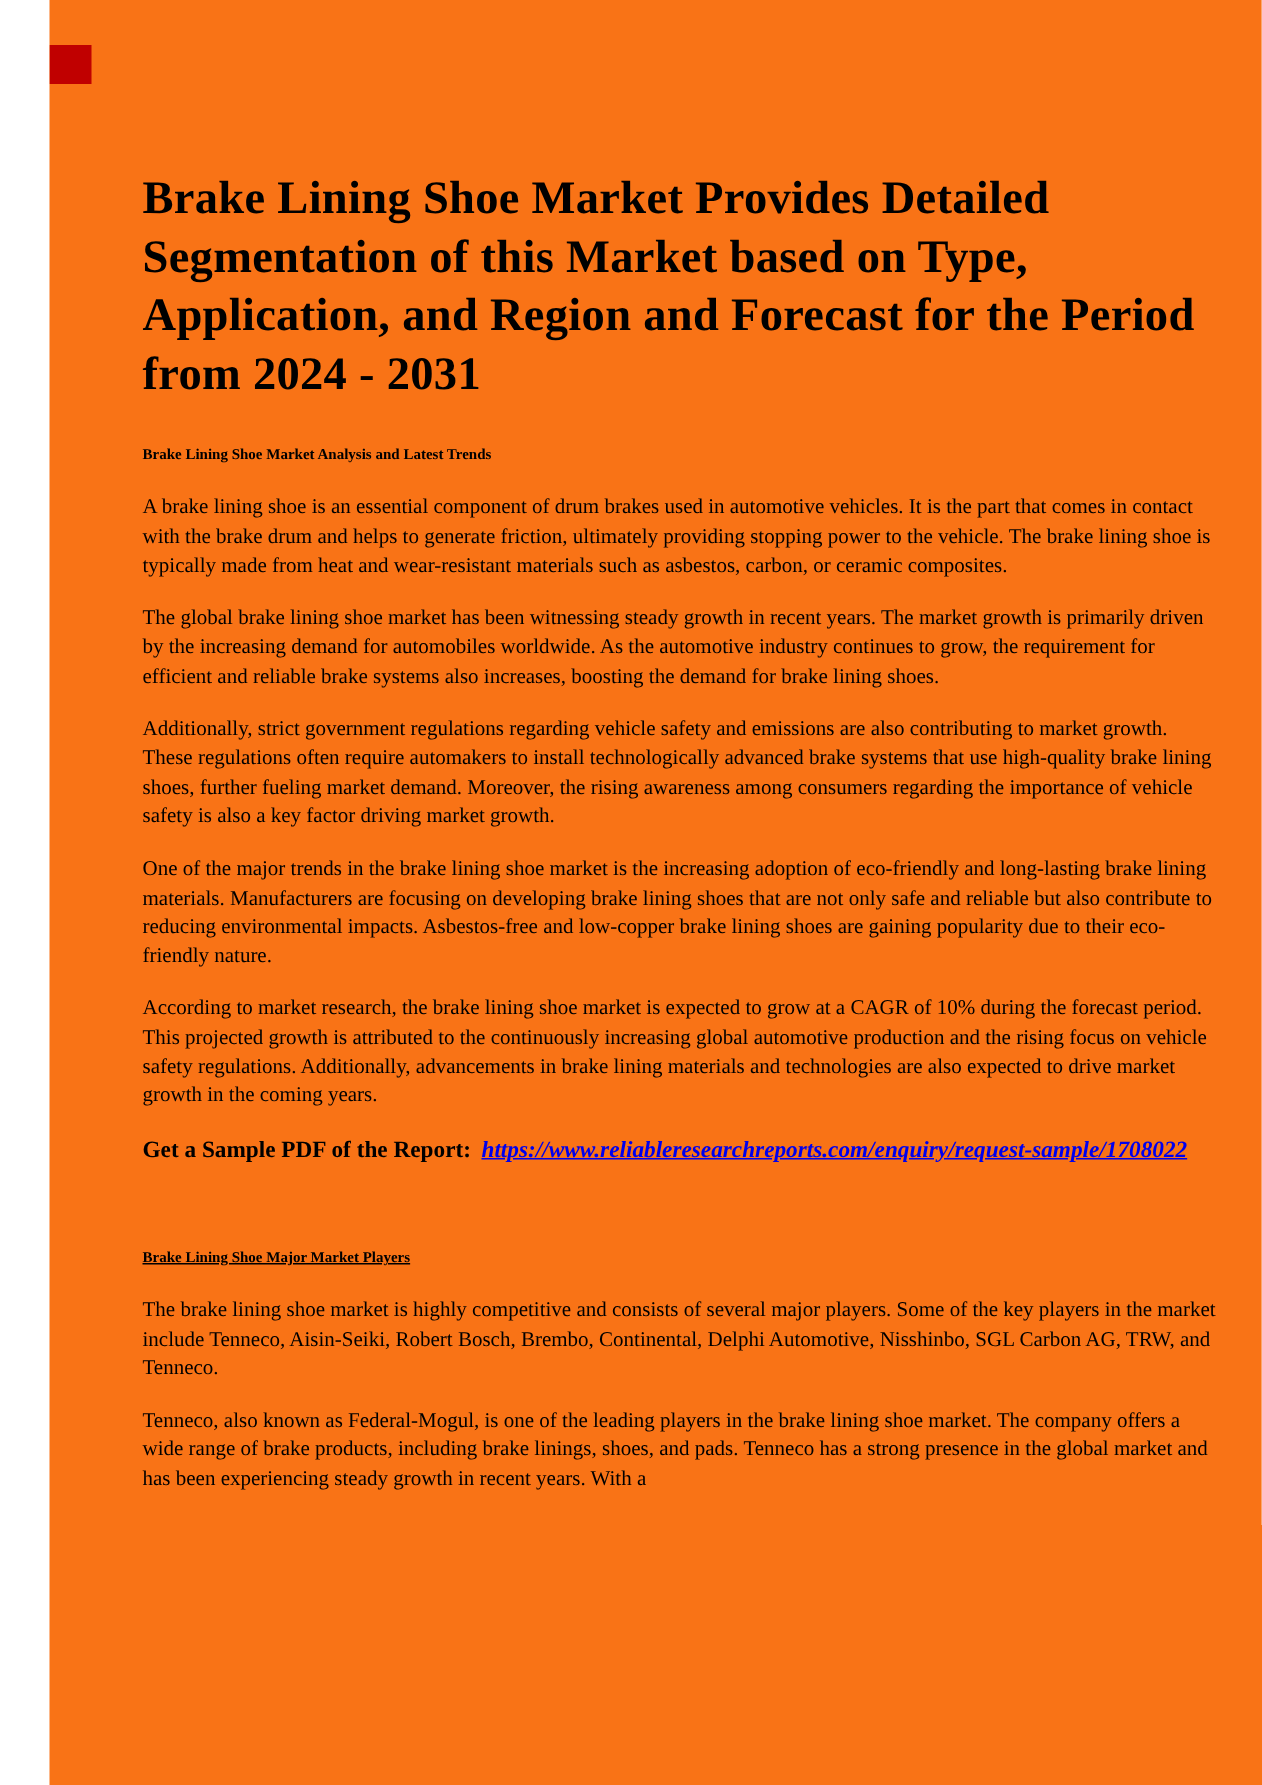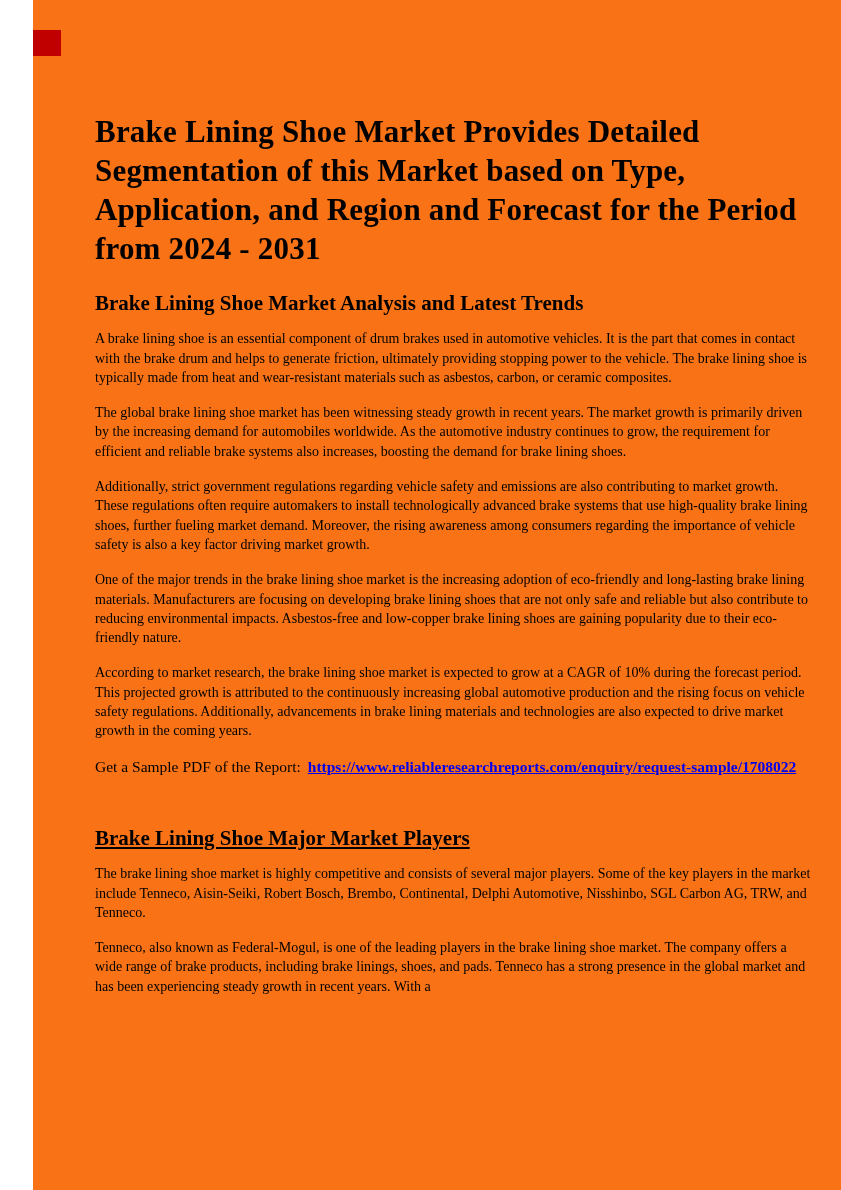--- a/index.html
+++ b/index.html
@@ -34,42 +34,42 @@
     padding: 112px 62px 0 62px;
   }
   h1.article-title {
     font-size: 31px;
     line-height: 39px;
     font-weight: bold;
     letter-spacing: 0.2px;
     margin: 0 0 26px 0;
   }
   h2.section-heading {
-    font-size: 21px;
+    font-size: 10px;
     line-height: 19.3px;
     font-weight: bold;
     margin: 0 0 16px 0;
   }
   h2.players-heading {
     margin-top: 53px;
     text-decoration: underline;
   }
   p.body-paragraph {
     font-size: 14px;
     line-height: 19.3px;
     margin: 0 0 16px 0;
     text-align: left;
   }
   p.sample-line {
     font-size: 15.5px;
     line-height: 19.3px;
     margin: 0 0 16px 0;
   }
   .sample-label {
-    font-weight: normal;
+    font-weight: bold;
     text-align: right;
   }
   a.sample-link {
     font-weight: bold;
     text-decoration: underline;
     margin-left: 7px;
     cursor: pointer;
     overflow-wrap: break-word;
   }
 </style>
@@ -90,21 +90,21 @@
 
     <p class="body-paragraph">The global brake lining shoe market has been witnessing steady growth in recent years. The market growth is primarily driven by the increasing demand for automobiles worldwide. As the automotive industry continues to grow, the requirement for efficient and reliable brake systems also increases, boosting the demand for brake lining shoes.</p>
 
     <p class="body-paragraph">Additionally, strict government regulations regarding vehicle safety and emissions are also contributing to market growth. These regulations often require automakers to install technologically advanced brake systems that use high-quality brake lining shoes, further fueling market demand. Moreover, the rising awareness among consumers regarding the importance of vehicle safety is also a key factor driving market growth.</p>
 
     <p class="body-paragraph">One of the major trends in the brake lining shoe market is the increasing adoption of eco-friendly and long-lasting brake lining materials. Manufacturers are focusing on developing brake lining shoes that are not only safe and reliable but also contribute to reducing environmental impacts. Asbestos-free and low-copper brake lining shoes are gaining popularity due to their eco-friendly nature.</p>
 
     <p class="body-paragraph">According to market research, the brake lining shoe market is expected to grow at a CAGR of 10% during the forecast period. This projected growth is attributed to the continuously increasing global automotive production and the rising focus on vehicle safety regulations. Additionally, advancements in brake lining materials and technologies are also expected to drive market growth in the coming years.</p>
 
     <p class="sample-line">
-      <span class="sample-label">Get a Sample PDF of the Report:</span><a class="sample-link" href="#" style="color: rgb(0, 0, 238);">https://www.reliableresearchreports.com/enquiry/request-sample/1708022</a>
+      <span class="sample-label">Get a Sample PDF of the Report:</span><a class="sample-link" href="#" style="color: rgb(0, 0, 238); font-style: italic;">https://www.reliableresearchreports.com/enquiry/request-sample/1708022</a>
     </p>
 
     <h2 class="section-heading players-heading">Brake Lining Shoe Major Market Players</h2>
 
     <p class="body-paragraph">The brake lining shoe market is highly competitive and consists of several major players. Some of the key players in the market include Tenneco, Aisin-Seiki, Robert Bosch, Brembo, Continental, Delphi Automotive, Nisshinbo, SGL Carbon AG, TRW, and Tenneco.</p>
 
     <p class="body-paragraph">Tenneco, also known as Federal-Mogul, is one of the leading players in the brake lining shoe market. The company offers a wide range of brake products, including brake linings, shoes, and pads. Tenneco has a strong presence in the global market and has been experiencing steady growth in recent years. With a</p>
 
   </main>
 </div>

